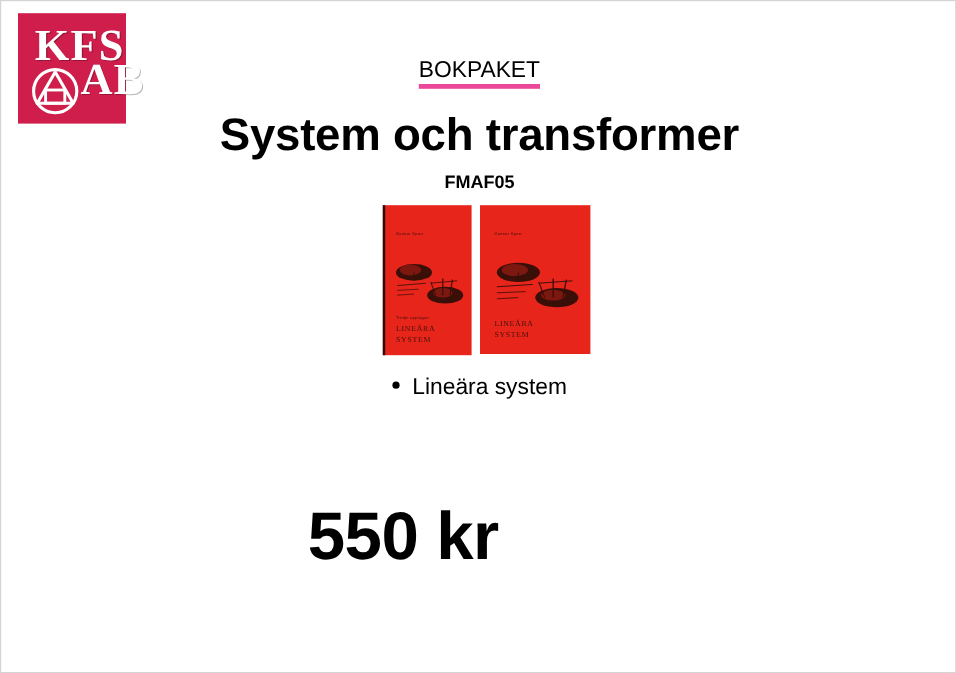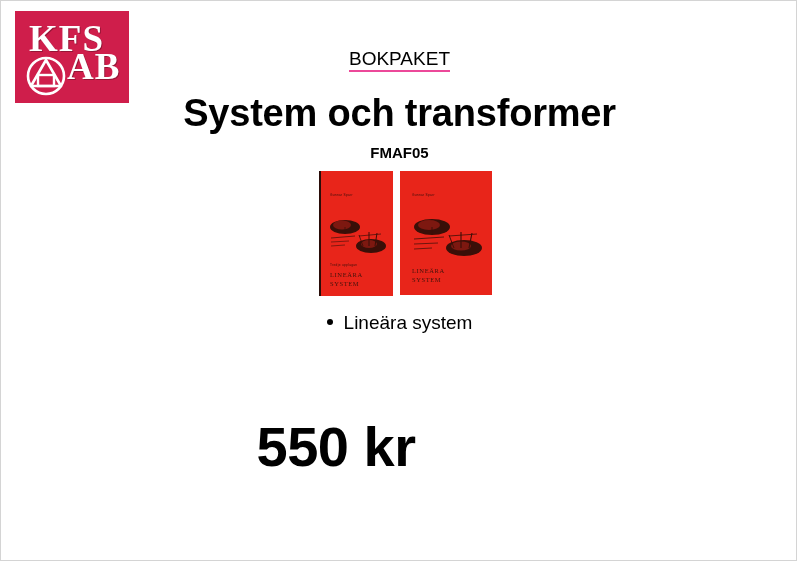--- a/index.html
+++ b/index.html
@@ -18,21 +18,21 @@
     border: 1px solid #d4d4d4;
     box-sizing: border-box;
     overflow: hidden;
   }
 
   
   #logo {
     position: absolute;
     left: 14px;
     top: 10px;
-    width: 114px;
+    width: 90px;
     height: 92px;
     background: #cf1e4b;
     box-sizing: border-box;
   }
   #logo-inner {
     position: relative;
     width: 100%;
     height: 100%;
   }
   .logo-word {
@@ -66,21 +66,21 @@
   #kicker {
     position: absolute;
     left: 0;
     top: 47px;
     width: 797px;
     text-align: center;
     font-size: 19px;
     color: #000000;
   }
   #kicker span {
-    border-bottom: 2px solid #ec4899;
+    border-bottom: 4px solid #ec4899;
     padding-bottom: 1px;
   }
   #title {
     position: absolute;
     left: 0;
     top: 91px;
     width: 797px;
     text-align: center;
     font-size: 38px;
     font-weight: bold;

